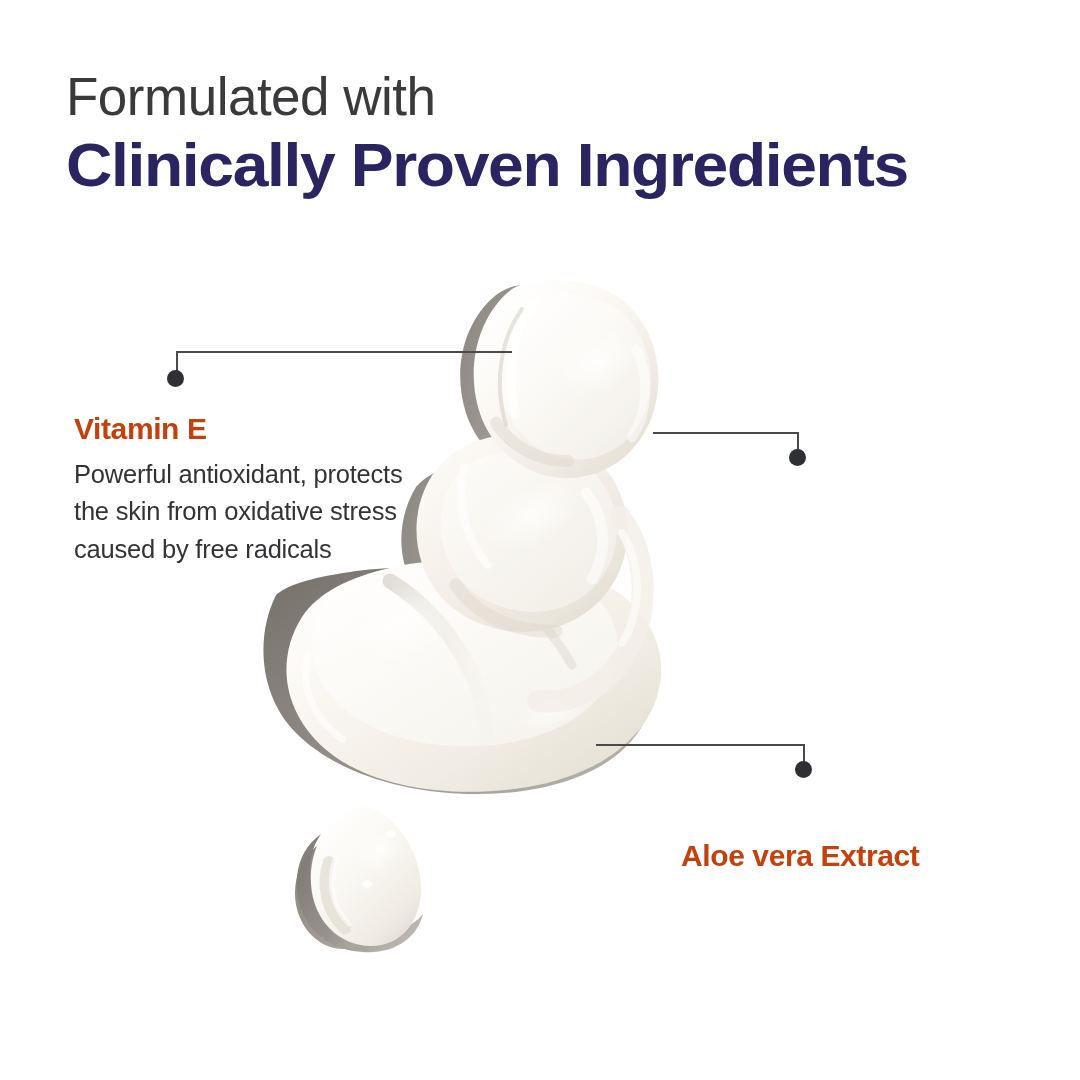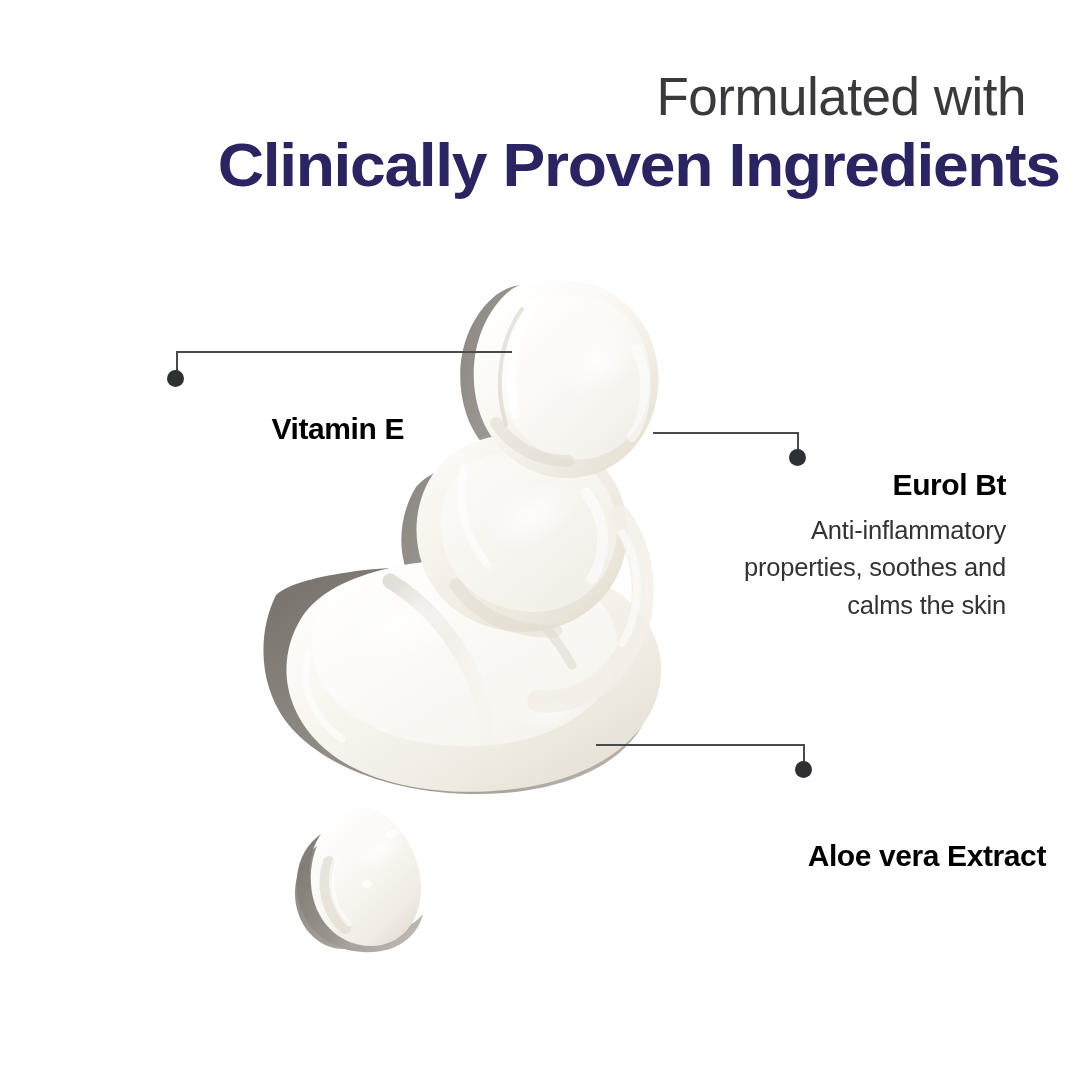--- a/index.html
+++ b/index.html
@@ -7,21 +7,20 @@
     padding: 0;
     background: #ffffff;
   }
   #canvas {
     position: relative;
     width: 1080px;
     height: 1080px;
     background: #ffffff;
     overflow: hidden;
     font-family: "Liberation Sans", sans-serif;
-    text-align: right;
     -webkit-font-smoothing: antialiased;
   }
 
   
   .headline {
     position: absolute;
     left: 66px;
     top: 68px;
     width: 960px;
   }
@@ -47,21 +46,21 @@
     transform-origin: left center;
   }
 
   
   .callout { position: absolute; }
   .callout-title {
     font-family: "Liberation Sans", sans-serif;
     font-weight: 700;
     font-size: 30px;
     letter-spacing: -0.4px;
-    color: #000000;
+    color: #c2410c;
     line-height: 1.15;
     white-space: nowrap;
     margin-bottom: 9px;
   }
   .callout-body {
     font-family: "Liberation Sans", sans-serif;
     font-weight: 400;
     font-size: 25.5px;
     letter-spacing: -0.2px;
     color: #333336;
@@ -266,24 +265,21 @@
   </div>
 
   <div class="leader">
     <div class="leader-h" style="left:596px; top:744px; width:209px;"></div>
     <div class="leader-v" style="left:803px; top:744px; height:22px;"></div>
     <div class="leader-dot" style="left:795px; top:761px;"></div>
   </div>
 
   <div class="callout" id="callout-vitamin-e">
     <div class="callout-title">Vitamin E</div>
-  </div>
-
-  <div class="callout" id="callout-eurol-bt">
-    <div class="callout-title">Eurol Bt</div>
-    <div class="callout-body">Anti-inflammatory properties, soothes and calms the skin</div>
-  </div>
+    <div class="callout-body">Powerful antioxidant, protects the skin from oxidative stress caused by free radicals</div>
+  </div>
+
 
   <div class="callout" id="callout-aloe-vera">
     <div class="callout-title">Aloe vera Extract</div>
   </div>
 
 </div>
 
 </body></html>

